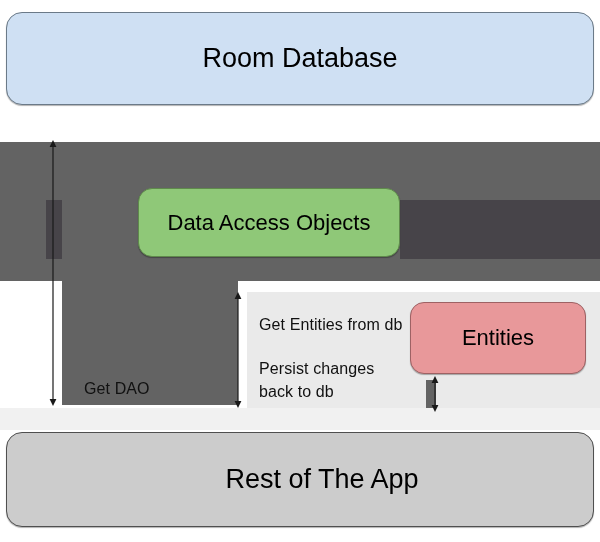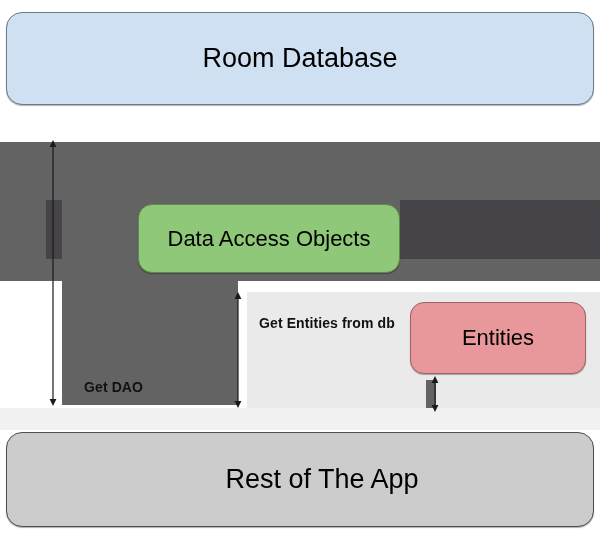--- a/index.html
+++ b/index.html
@@ -59,21 +59,21 @@
     width: 588px;
     height: 93px;
     background: #cfe0f3;
     border-color: #6b7a88;
     border-radius: 16px;
   }
   #node-room-database .node-label { font-size: 27px; }
 
   #node-dao {
     left: 138px;
-    top: 204px;
+    top: 188px;
     width: 262px;
     height: 69px;
     background: #8fc878;
     border-color: #5f8a4c;
   }
   #node-dao .node-label { font-size: 22px; }
 
   #node-entities {
     left: 410px;
     top: 302px;
@@ -103,26 +103,25 @@
   }
   .connector svg { display: block; overflow: visible; }
 
   #connector-get-dao   { left: 44px;  top: 140px; width: 18px;  height: 266px; }
   #connector-entities-db { left: 229px; top: 292px; width: 18px;  height: 116px; }
   #connector-field-values { left: 426px; top: 376px; width: 18px; height: 36px; }
 
   
   .edge-label {
     position: absolute;
-    font-size: 14px;
+    font-size: 16px;
     color: #111111;
     line-height: 1.45;
     white-space: pre;
     letter-spacing: 0.1px;
-    font-weight: bold;
   }
   #label-get-dao            { left: 84px;  top: 377px; }
   #label-get-entities-from-db { left: 259px; top: 313px; }
   #label-persist-changes    { left: 259px; top: 357px; }
   #label-get-set-field-values { left: 443px; top: 394px; }
 </style>
 </head>
 <body>
 
 <div id="diagram">
@@ -174,15 +173,17 @@
       <line x1="9" y1="4" x2="9" y2="32" stroke="#1a1a1a" stroke-width="1.2"></line>
       <path d="M9 0 L5.6 7 L12.4 7 Z" fill="#1a1a1a"></path>
       <path d="M9 36 L5.6 29 L12.4 29 Z" fill="#1a1a1a"></path>
     </svg>
   </div>
 
   <div class="edge-label" id="label-get-dao">Get DAO</div>
 
   <div class="edge-label" id="label-get-entities-from-db">Get Entities from db</div>
 
+  <div class="edge-label" id="label-persist-changes">Persist changes
+back to db</div>
 
 
 </div>
 
 </body></html>

